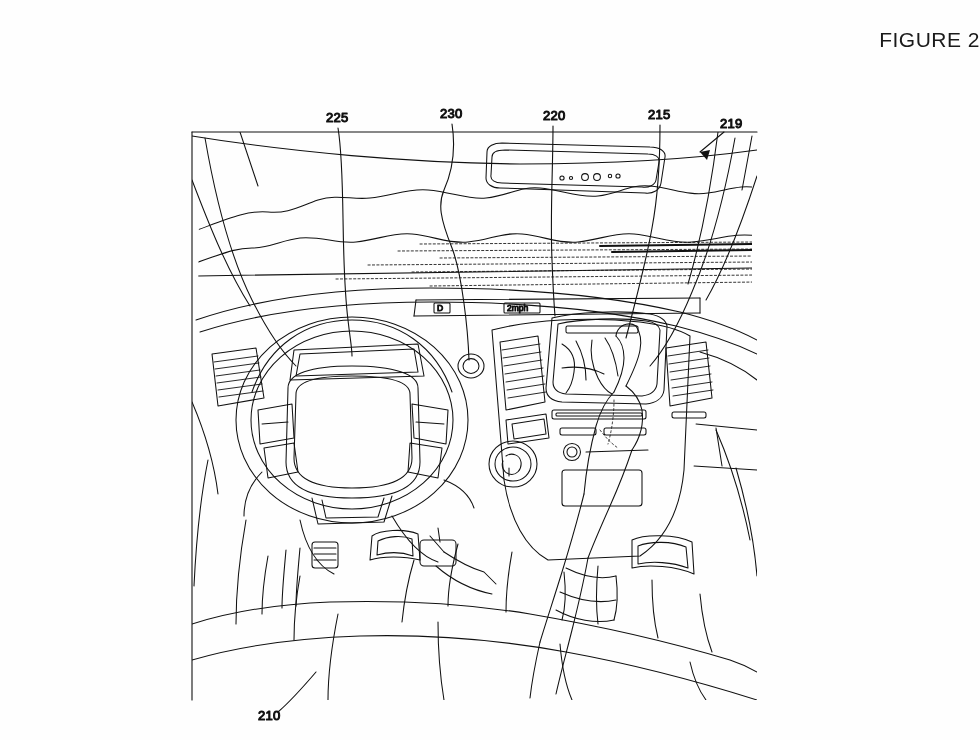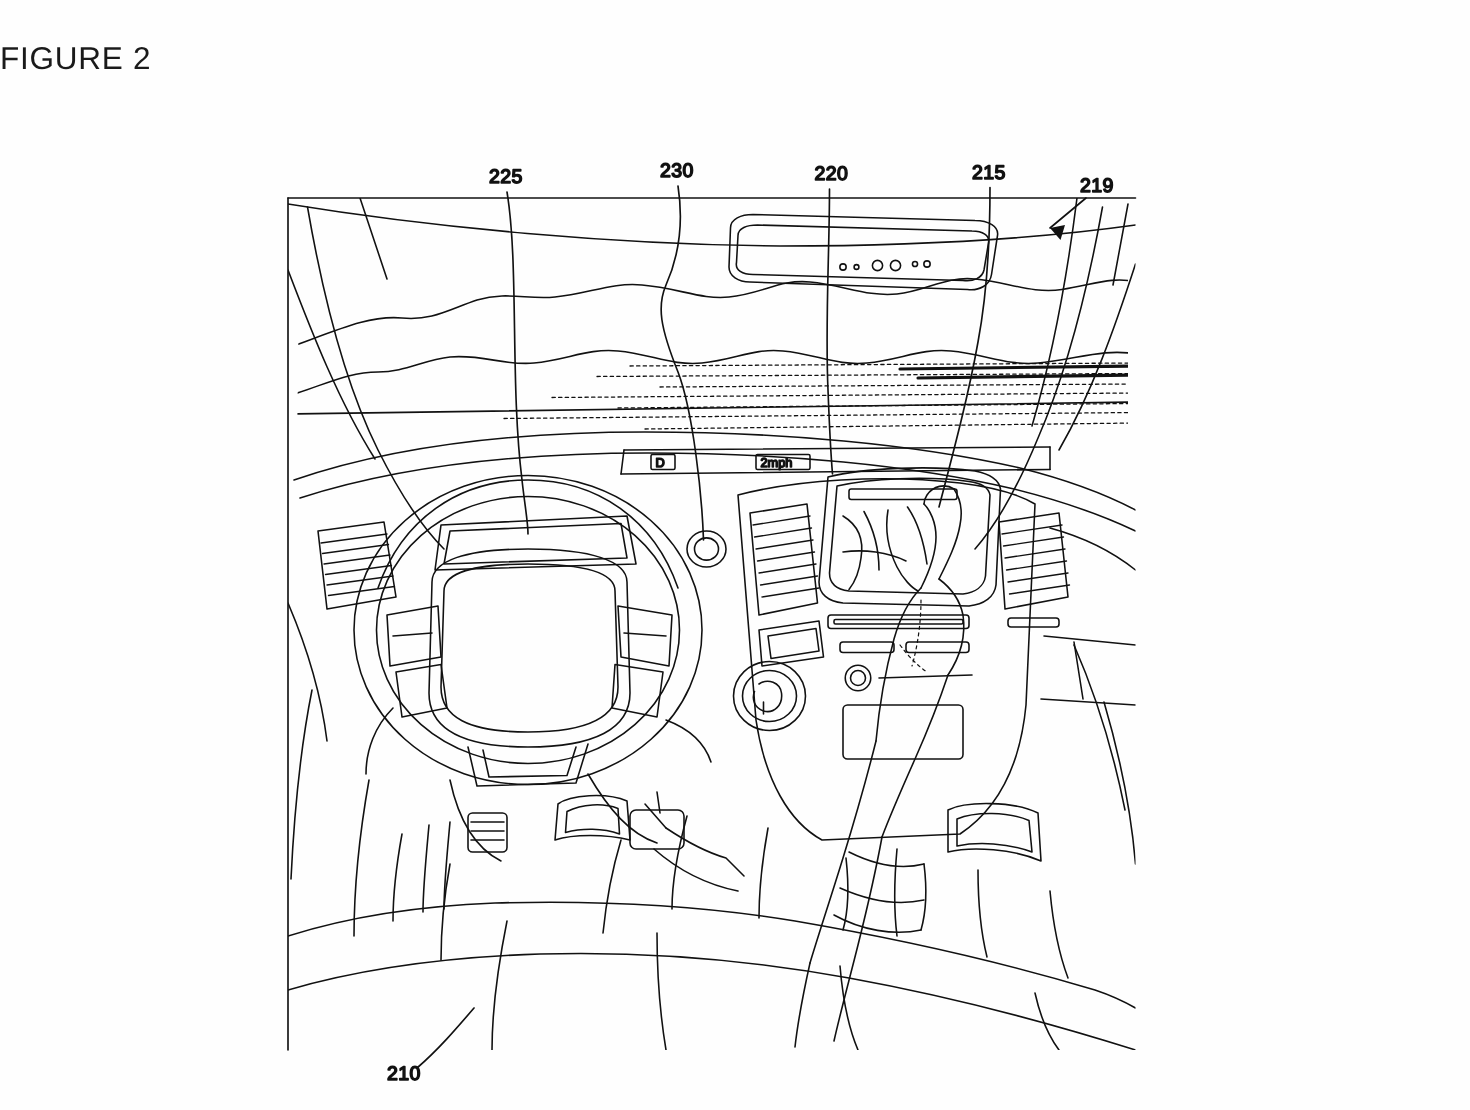--- a/index.html
+++ b/index.html
@@ -17,21 +17,21 @@
   #figure-page {
     position: absolute;
     inset: 0;
     background: #fefefe;
   }
   #figure-title {
     position: absolute;
     top: 28px;
     left: 0;
     width: 980px;
-    text-align: left;
+    text-align: right;
     font-family: "Liberation Sans", sans-serif;
     font-size: 21px;
     font-weight: 400;
     letter-spacing: 0.5px;
     color: #1a1a1a;
   }
   #drawing-canvas {
     position: absolute;
     left: 0;
     top: 0;

